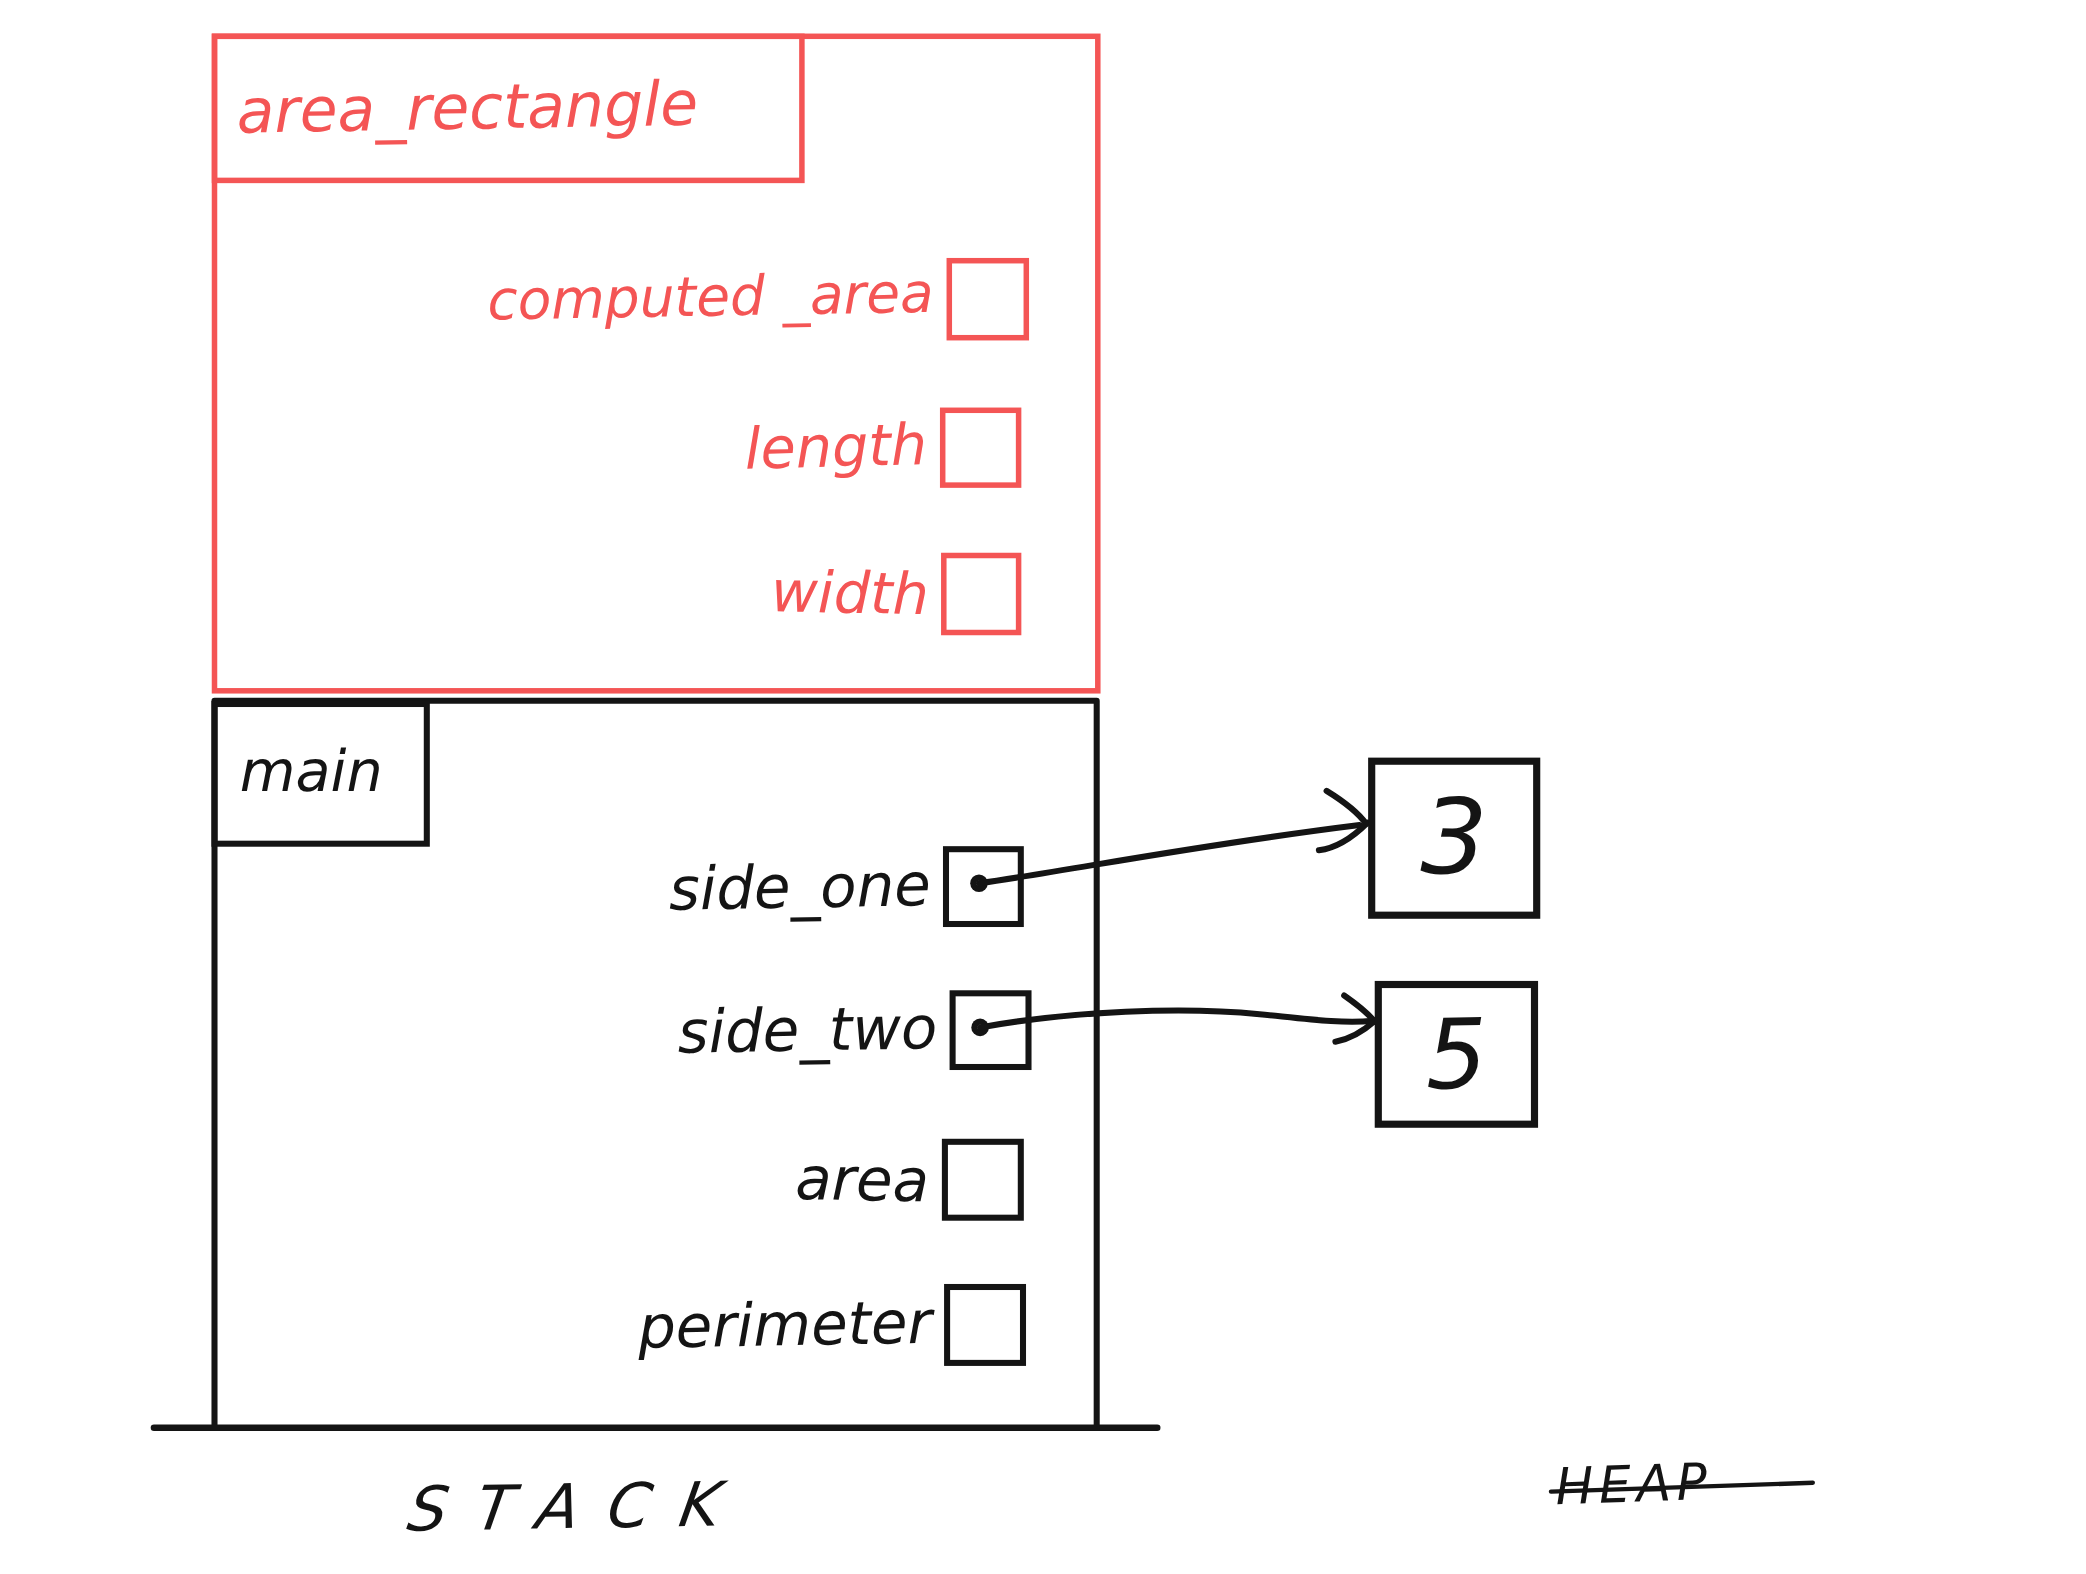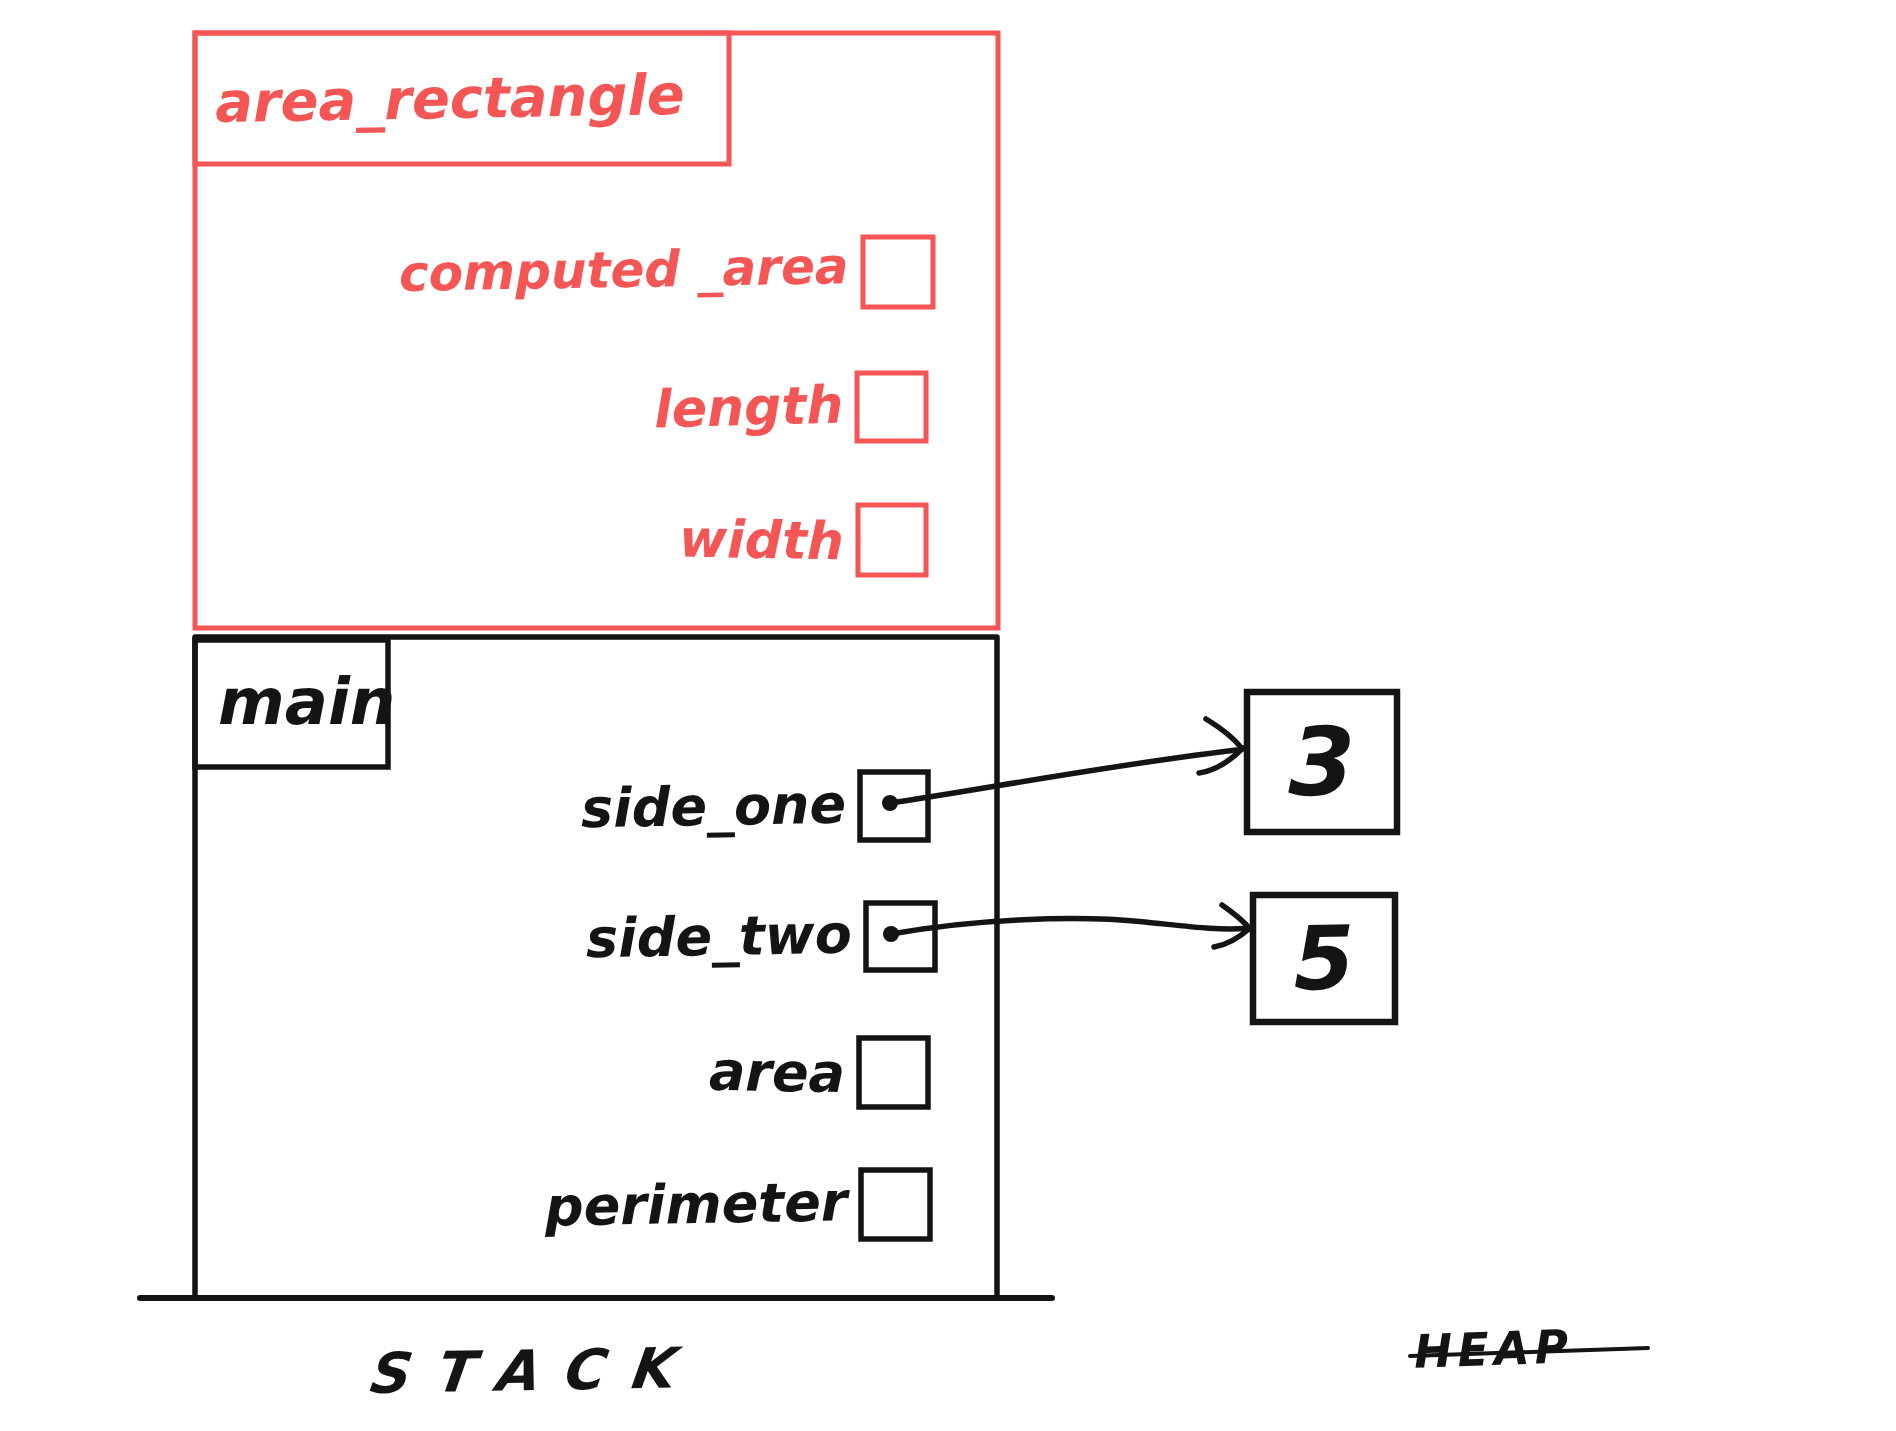--- a/index.html
+++ b/index.html
@@ -3,21 +3,20 @@
 <meta charset="utf-8">
 <style>
   html,body{margin:0;padding:0;background:#ffffff;}
   .canvas{
     position:relative;
     width:1896px;
     height:1431px;
     background:#ffffff;
     overflow:hidden;
     font-family:"DejaVu Sans", sans-serif;
-    font-weight:bold;
   }
   .shapes{position:absolute;left:0;top:0;width:1896px;height:1431px;}
   .hand{
     font-style:italic;
     font-family:"DejaVu Sans", sans-serif;
     white-space:nowrap;
     user-select:none;
   }
   .red-ink{color:#f45555;}
   .black-ink{color:#141414;}
@@ -96,21 +95,21 @@
 
     <line x1="1410" y1="1356" x2="1648" y2="1348" stroke="#141414" stroke-width="4" stroke-linecap="round"></line>
   </svg>
 
   <div class="frame-title hand red-ink tilt-b" style="left:215px; top:50px; height:96px; font-size:56px;">area_rectangle</div>
 
   <div class="var-row hand red-ink tilt-b" style="right:1047px; top:227px; height:86px; font-size:50px;">computed _area</div>
   <div class="var-row hand red-ink tilt-a" style="right:1053px; top:365px; height:84px; font-size:52px;">length</div>
   <div class="var-row hand red-ink tilt-c" style="right:1052px; top:497px; height:85px; font-size:52px;">width</div>
 
-  <div class="frame-title hand black-ink" style="left:218px; top:652px; height:100px; font-size:64px;">main</div>
+  <div class="frame-title hand black-ink" style="left:218px; top:652px; height:100px; font-size:52px;">main</div>
 
   <div class="var-row hand black-ink tilt-b" style="right:1050px; top:764px; height:84px; font-size:54px;">side_one</div>
   <div class="var-row hand black-ink tilt-b" style="right:1044px; top:895px; height:83px; font-size:54px;">side_two</div>
   <div class="var-row hand black-ink tilt-c" style="right:1051px; top:1030px; height:85px; font-size:54px;">area</div>
   <div class="var-row hand black-ink tilt-b" style="right:1049px; top:1162px; height:85px; font-size:54px;">perimeter</div>
 
   <div class="heap-cell hand black-ink tilt-c" style="left:1247px; top:692px; width:150px; height:140px; font-size:95px;">3</div>
   <div class="heap-cell hand black-ink tilt-b" style="left:1253px; top:895px; width:142px; height:127px; font-size:88px;">5</div>
 
   <div class="abs hand black-ink caps-wide" style="left:372px; top:1338px; font-size:56px;">STACK</div>

